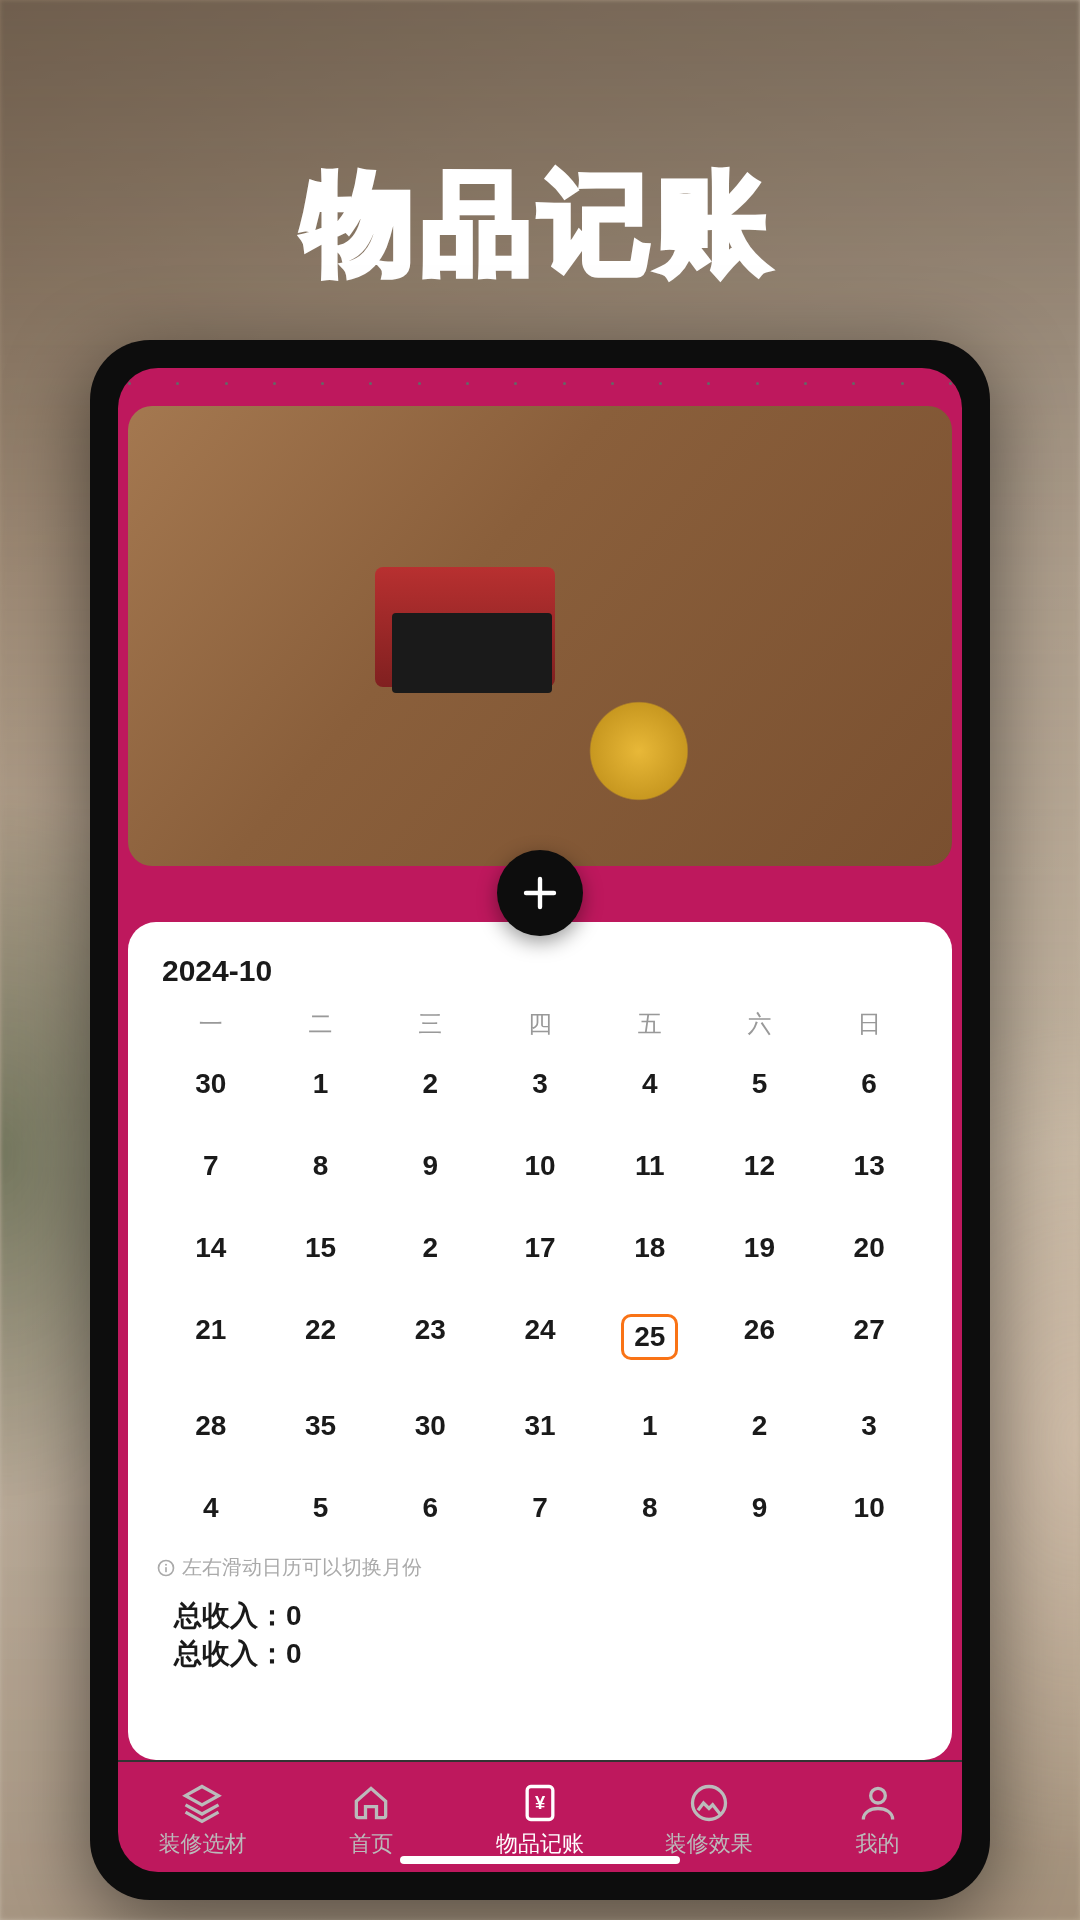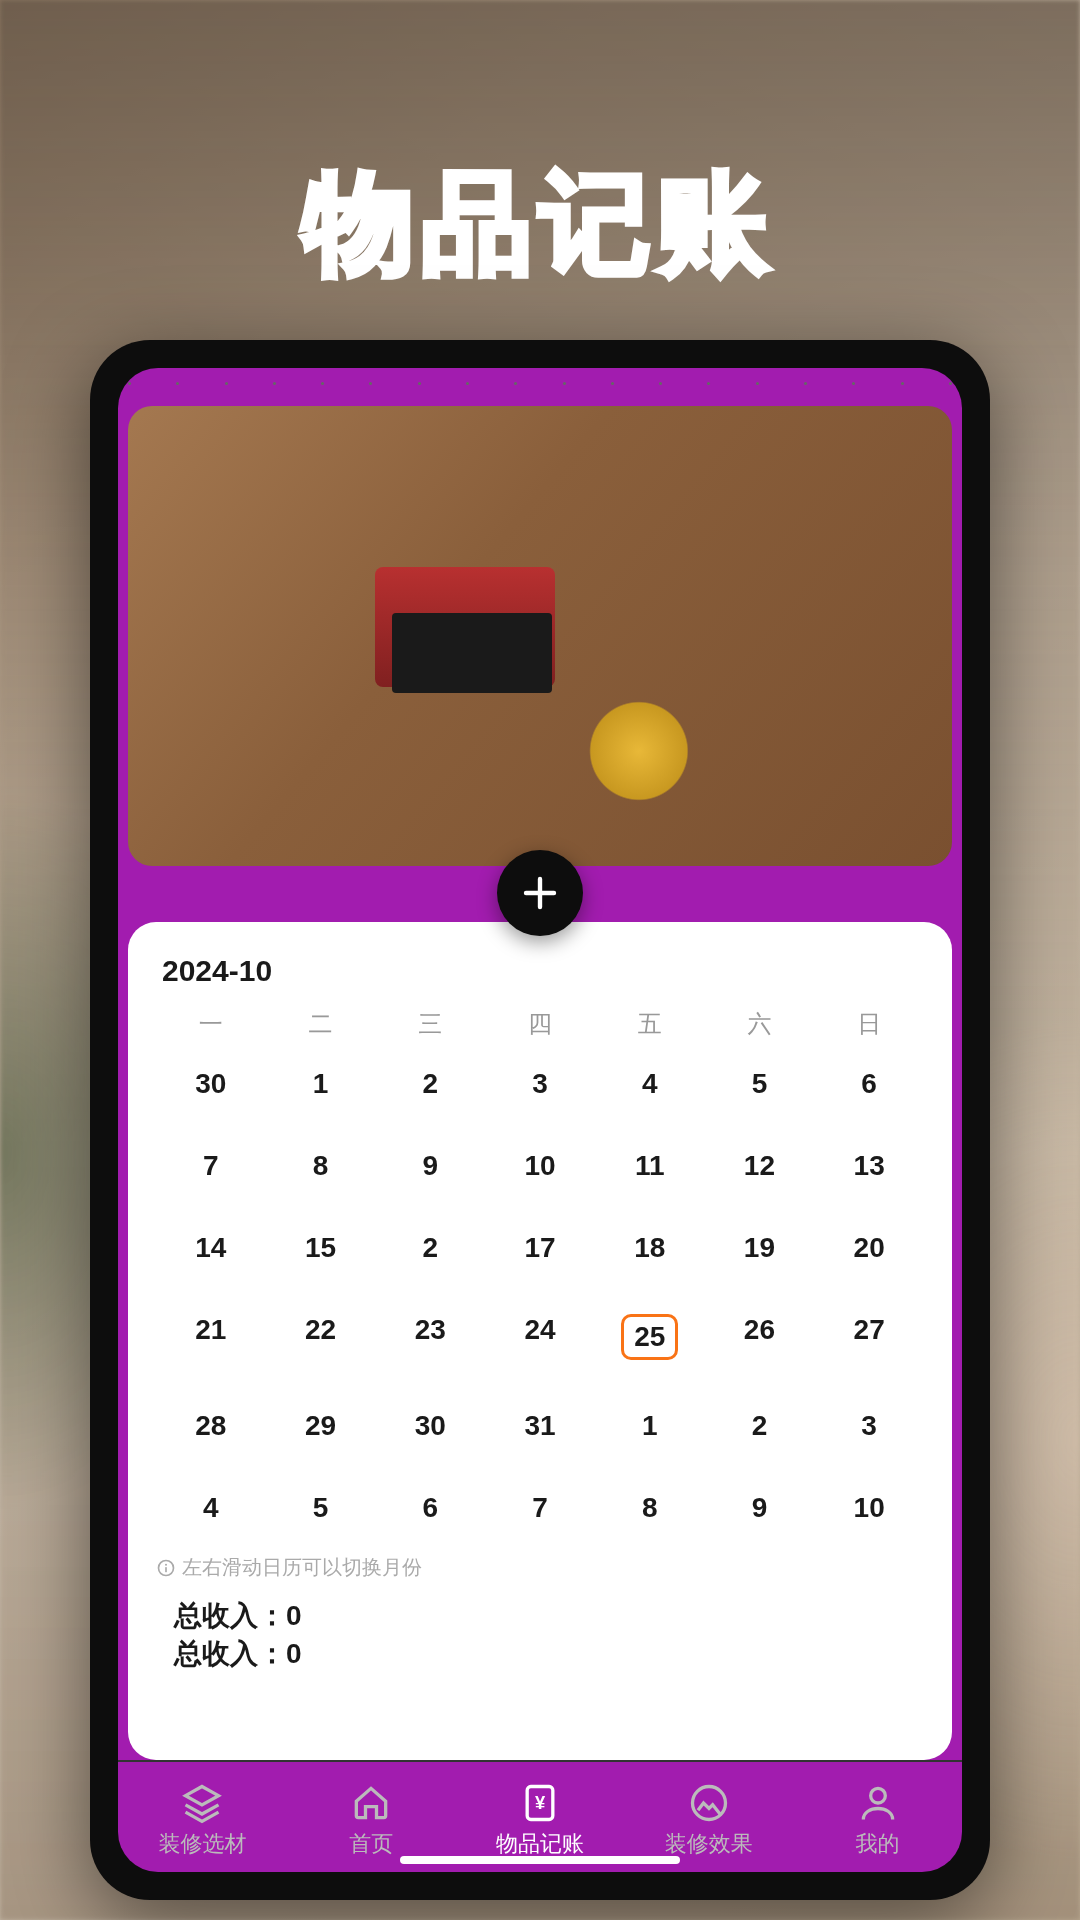--- a/index.html
+++ b/index.html
@@ -41,21 +41,21 @@
   height: 1560px;
   background: #0d0d0d;
   border-radius: 60px;
   padding: 28px;
   z-index: 10;
   box-shadow: 0 20px 80px rgba(0,0,0,0.5);
 }
 .phone-screen {
   width: 100%;
   height: 100%;
-  background: #a21caf;
+  background: #be185d;
   border-radius: 40px;
   position: relative;
   overflow: hidden;
   display: flex;
   flex-direction: column;
 }
 .dot-row { height: 30px; display:flex; justify-content:space-between; padding:0 10px; align-items:center;}
 .dot-row span { width:3px; height:3px; background:#666; border-radius:50%;}
 .hero-image {
   margin: 8px 10px 0 10px;
@@ -195,21 +195,21 @@
           <div class="cal-day"><span>19</span></div>
           <div class="cal-day"><span>20</span></div>
           <div class="cal-day"><span>21</span></div>
           <div class="cal-day"><span>22</span></div>
           <div class="cal-day"><span>23</span></div>
           <div class="cal-day"><span>24</span></div>
           <div class="cal-day today"><span>25</span></div>
           <div class="cal-day"><span>26</span></div>
           <div class="cal-day"><span>27</span></div>
           <div class="cal-day"><span>28</span></div>
-          <div class="cal-day"><span>29</span></div>
+          <div class="cal-day"><span>35</span></div>
           <div class="cal-day"><span>30</span></div>
           <div class="cal-day"><span>31</span></div>
           <div class="cal-day"><span>1</span></div>
           <div class="cal-day"><span>2</span></div>
           <div class="cal-day"><span>3</span></div>
           <div class="cal-day"><span>4</span></div>
           <div class="cal-day"><span>5</span></div>
           <div class="cal-day"><span>6</span></div>
           <div class="cal-day"><span>7</span></div>
           <div class="cal-day"><span>8</span></div>

